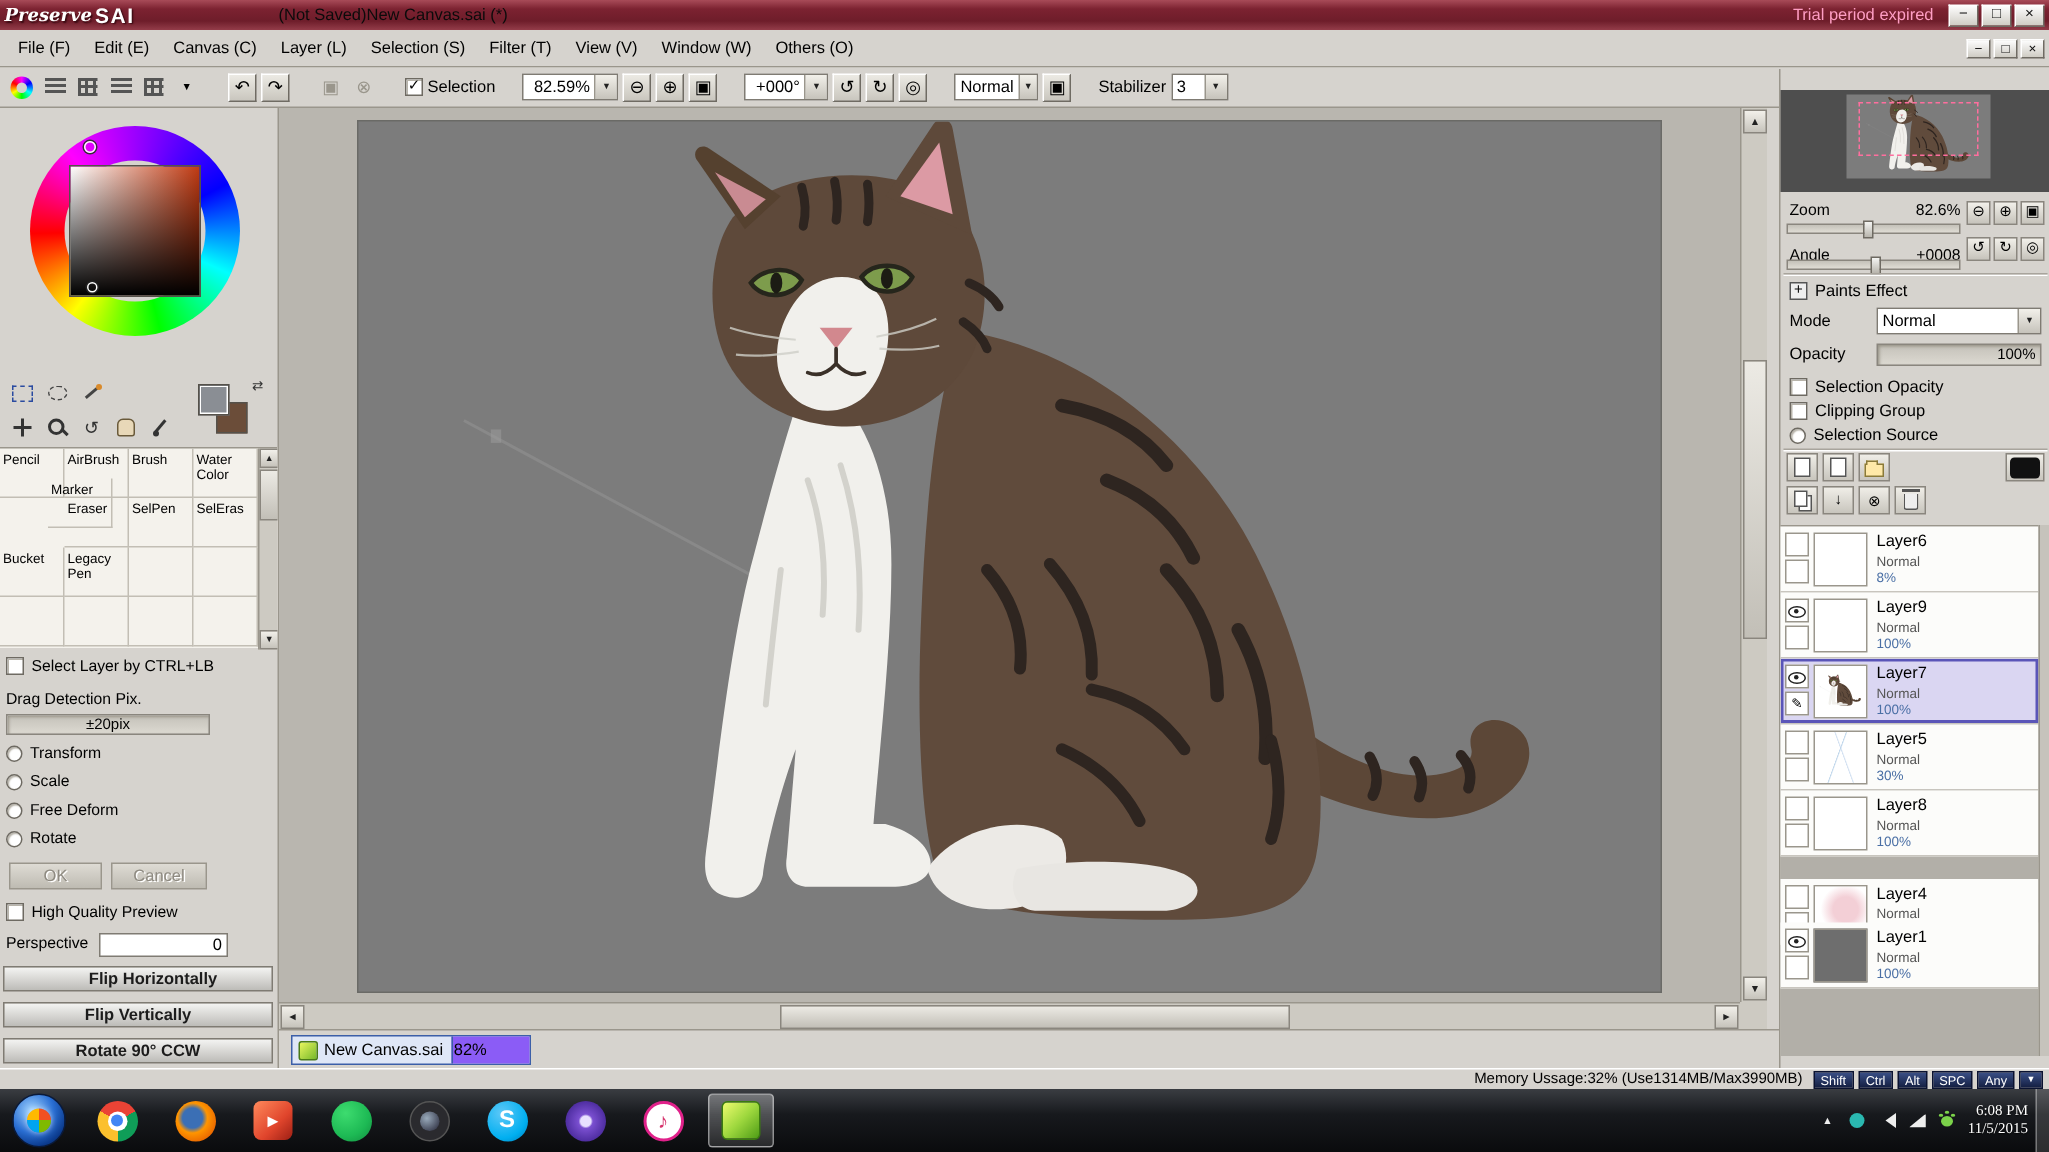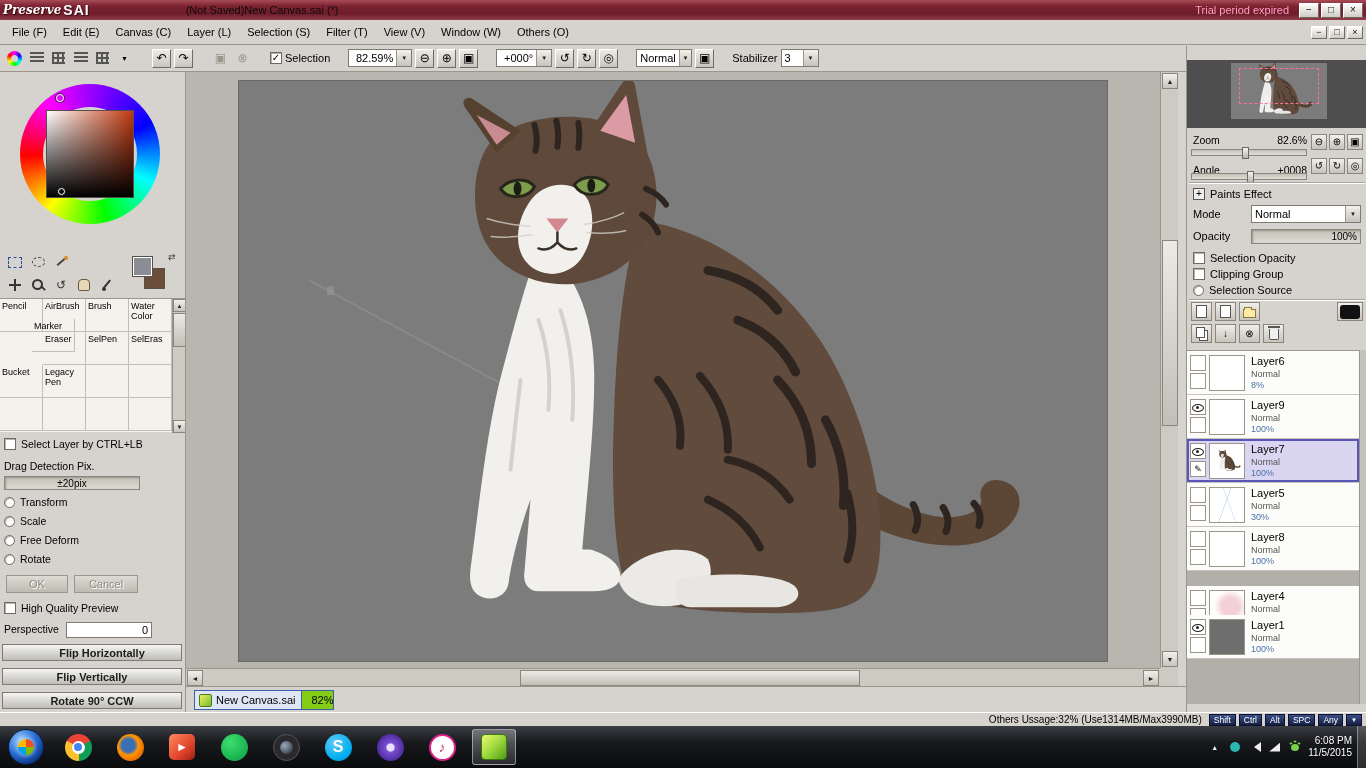--- a/index.html
+++ b/index.html
@@ -99,21 +99,21 @@
   .vsb{position:absolute;left:974px;top:0;width:18px;height:596px;background:#cdcac2;border-left:1px solid #9a968c;}
   .hsb{position:absolute;left:0;top:596px;width:974px;height:18px;background:#cdcac2;border-top:1px solid #9a968c;}
   .sb-arrow{position:absolute;background:linear-gradient(#f2f0ea,#c6c3bb);border:1px solid #8a867e;
     display:flex;align-items:center;justify-content:center;font-size:7px;color:#222;}
   .sb-thumb{position:absolute;background:linear-gradient(#eceae4,#c2bfb7);border:1px solid #8a867e;}
   .sb-corner{position:absolute;left:974px;top:596px;width:18px;height:18px;background:#cdcac2;}
   .tabbar{position:absolute;left:0;top:614px;width:1000px;height:26px;background:#d6d3ce;border-top:1px solid #9a968c;}
   .canvas-tab{position:absolute;left:8px;top:3px;height:20px;display:flex;align-items:center;border:1px solid #3c5fa8;background:#dfe7f7;}
   .tab-ico{width:13px;height:13px;margin:0 4px;background:linear-gradient(135deg,#e9f65f,#76b82a);border:1px solid #4a7a18;border-radius:2px;}
   .tab-name{padding-right:6px;}
-  .tab-zoom{width:32px;height:100%;background:#84cc16;display:flex;align-items:center;justify-content:flex-end;border-left:1px solid #3c5fa8;}
+  .tab-zoom{width:52px;height:100%;background:#8b5cf6;display:flex;align-items:center;justify-content:flex-start;border-left:1px solid #3c5fa8;}
   
   .right-panel{position:absolute;left:1186px;top:46px;width:180px;height:666px;background:#d6d3ce;border-left:1px solid #9a968c;}
   .navigator{position:absolute;left:0;top:14px;width:180px;height:68px;background:#4e4e4e;overflow:hidden;}
   .nav-canvas{position:absolute;left:44px;top:3px;width:96px;height:56px;background:#7c7c7c;}
   .nav-view{position:absolute;left:52px;top:8px;width:80px;height:36px;border:1px dashed #ff6e9e;}
   .nav-row{position:absolute;left:0;width:124px;height:13px;font-size:10.5px;}
   .mini-btn{position:absolute;width:16px;height:16px;background:linear-gradient(#f2f0ea,#c6c3bb);
     border:1px solid #8a867e;display:flex;align-items:center;justify-content:center;font-size:10px;line-height:1;}
   .slider-track{position:absolute;height:7px;background:linear-gradient(#c4c1b9,#e0ddd5);border:1px solid #8a867e;}
   .slider-thumb{position:absolute;top:-3px;width:7px;height:12px;background:linear-gradient(#f4f4f2,#b8b5ad);border:1px solid #6e6a62;}
@@ -161,21 +161,21 @@
     border:1px solid #0a1a3a;display:flex;align-items:center;justify-content:center;}
   .orb-flag{width:16px;height:16px;border-radius:50%;
     background:conic-gradient(#f25022 0 25%,#7fba00 0 50%,#00a4ef 0 75%,#ffb900 0 100%);
     box-shadow:0 0 4px rgba(255,255,255,.7);}
   .task-ico{position:absolute;top:3px;width:44px;height:36px;display:flex;align-items:center;justify-content:center;}
   .task-ico.active{background:linear-gradient(rgba(255,255,255,.32),rgba(255,255,255,.12));
     border:1px solid rgba(255,255,255,.45);border-radius:3px;}
   .circ{border-radius:50%;}
   .tray{position:absolute;right:12px;top:0;height:42px;display:flex;align-items:center;gap:7px;color:#fff;}
   .tray-ico{width:13px;height:13px;display:flex;align-items:center;justify-content:center;font-size:10px;color:#eee;}
-  .clock{text-align:right;font-size:10px;line-height:12px;color:#fff;text-shadow:0 1px 1px #000;}
+  .clock{text-align:right;font-size:10px;line-height:12px;color:#fff;text-shadow:0 1px 1px #000;font-family:Liberation Serif, serif;}
   .show-desktop{position:absolute;right:0;top:0;width:9px;height:42px;background:rgba(255,255,255,.14);border-left:1px solid rgba(255,255,255,.35);}
 </style>
 </head>
 <body>
 
 <svg width="0" height="0" style="position:absolute">
   <symbol id="cat-art" viewBox="0 0 870 582">
     <path d="M70,200 L265,305" stroke="#9a9a9a" stroke-width="2" opacity="0.45" fill="none"></path>
     <rect x="88" y="206" width="7" height="9" fill="#9a9a9a" opacity="0.55"></rect>
     <path d="M600,430 C660,465 720,475 755,458 C786,443 790,414 772,404 C756,395 740,404 744,420 C747,434 716,443 686,434 C656,425 635,410 618,396 Z" fill="#5c4737"></path>
@@ -700,21 +700,21 @@
         <div class="lr-thumb" style="background:#6e6e6e;"></div>
         <div class="lr-name">Layer1</div>
         <div class="lr-mode">Normal</div>
         <div class="lr-op">100%</div>
       </div>
     </div>
     <div class="ll-sb"></div>
   </div>
 
   <div class="statusbar">
-    <span style="margin-right:4px;">Others Ussage:32% (Use1314MB/Max3990MB)</span>
+    <span style="margin-right:4px;">Memory Ussage:32% (Use1314MB/Max3990MB)</span>
     <span class="chip">Shift</span>
     <span class="chip">Ctrl</span>
     <span class="chip">Alt</span>
     <span class="chip">SPC</span>
     <span class="chip">Any</span>
     <span class="chip" style="font-size:6px;">
         <span>▼</span>
       </span>
   </div>
 

